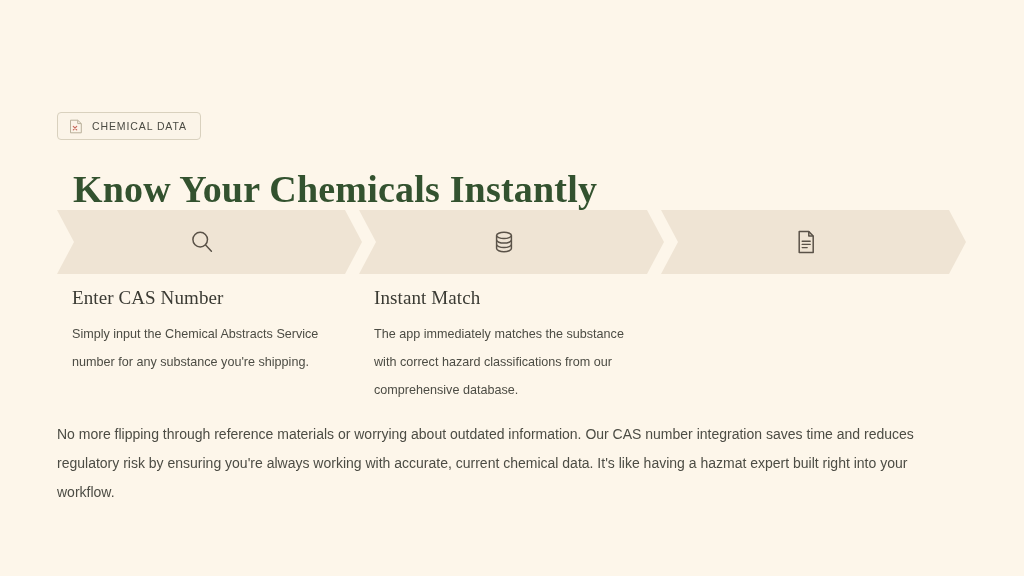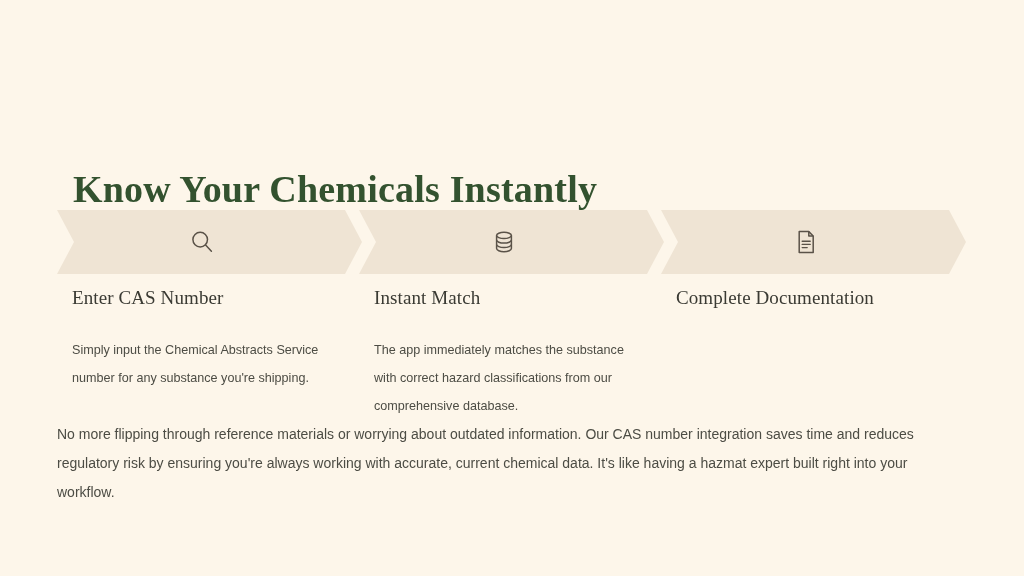--- a/index.html
+++ b/index.html
@@ -127,21 +127,21 @@
     margin: 0;
     font-family: "Liberation Serif", serif;
     font-weight: normal;
     font-size: 19px;
     line-height: 24px;
     color: #3A3A33;
     letter-spacing: 0.1px;
     white-space: nowrap;
   }
   .step-desc {
-    margin: 26px 0 0 0;
+    margin: 10px 0 0 0;
     font-family: "Liberation Sans", sans-serif;
     font-size: 12.6px;
     line-height: 28px;
     color: #4C4C44;
   }
 
   
   .footnote {
     position: absolute;
     left: 57px;
@@ -152,20 +152,30 @@
     font-size: 14px;
     line-height: 29px;
     color: #4C4C44;
   }
 </style>
 </head>
 <body>
 
 <div class="page">
 
+  <div class="badge">
+    <span class="badge-icon">
+      <svg viewBox="0 0 14 15" width="14" height="15" aria-hidden="true">
+        <path d="M1.5 1.2 h7.2 l3.6 3.4 v9.2 h-10.8 z" fill="#FBF4E8" stroke="#B9B09A" stroke-width="1"></path>
+        <path d="M8.7 1.2 v3.4 h3.6" fill="none" stroke="#B9B09A" stroke-width="1"></path>
+        <path d="M4.3 7.4 l3.4 3.4 M7.7 7.4 l-3.4 3.4" stroke="#C96B5E" stroke-width="1.2" stroke-linecap="round"></path>
+      </svg>
+    </span>
+    <span class="badge-label">CHEMICAL DATA</span>
+  </div>
 
   <h1 class="headline">Know Your Chemicals Instantly</h1>
 
   <div class="chevron-band">
 
     <div class="chevron chev-1">
       <span class="chev-icon">
         <svg viewBox="0 0 28 28" width="28" height="28" aria-hidden="true">
           <circle cx="12.2" cy="11.6" r="7.3" fill="none" stroke="#5A5248" stroke-width="1.5"></circle>
           <line x1="17.6" y1="17.0" x2="23.4" y2="23.2" stroke="#5A5248" stroke-width="1.5" stroke-linecap="round"></line>
@@ -200,19 +210,18 @@
   <div class="steps">
     <div class="step step-1">
       <h2 class="step-title">Enter CAS Number</h2>
       <p class="step-desc">Simply input the Chemical Abstracts Service number for any substance you're shipping.</p>
     </div>
     <div class="step step-2">
       <h2 class="step-title">Instant Match</h2>
       <p class="step-desc">The app immediately matches the substance with correct hazard classifications from our comprehensive database.</p>
     </div>
     <div class="step step-3">
-      <h2 class="step-title">Complete Documentation</h2>
     </div>
   </div>
 
   <p class="footnote">No more flipping through reference materials or worrying about outdated information. Our CAS number integration saves time and reduces regulatory risk by ensuring you're always working with accurate, current chemical data. It's like having a hazmat expert built right into your workflow.</p>
 
 </div>
 
 </body></html>

